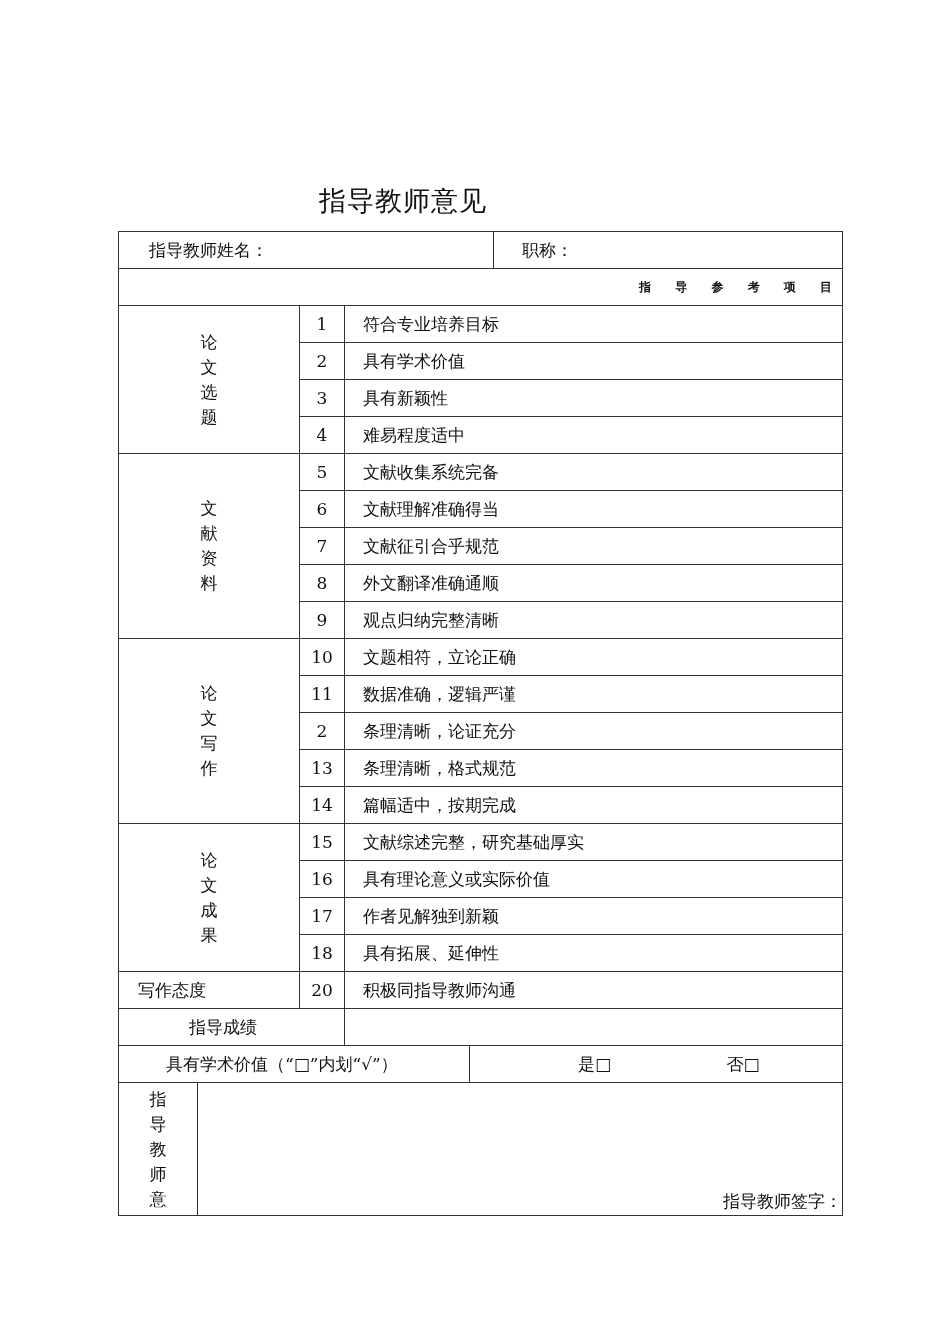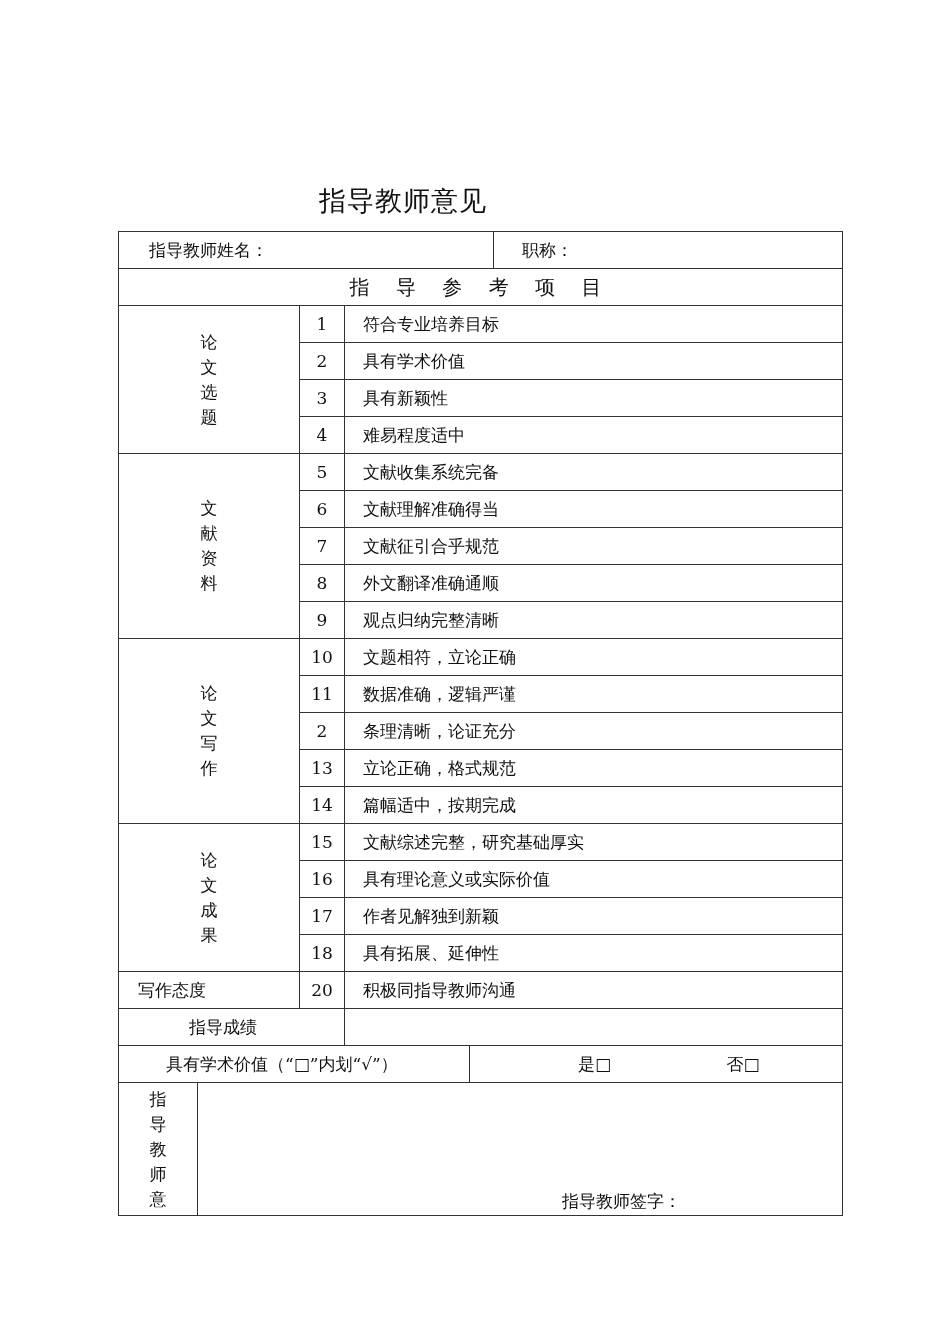--- a/index.html
+++ b/index.html
@@ -3,23 +3,23 @@
 <meta charset="utf-8">
 <style>
   html,body{margin:0;padding:0;background:#fff;}
   body{width:950px;height:1344px;position:relative;font-family:"DejaVu Serif","Liberation Serif",serif;color:#111;}
   .title{position:absolute;top:183px;left:0;width:806px;text-align:center;font-size:27px;letter-spacing:1px;}
   table{position:absolute;left:118px;top:231px;width:724px;border-collapse:collapse;table-layout:fixed;font-size:17px;}
   td{border:1.5px solid #333;padding:0;height:36px;vertical-align:middle;}
   .num{text-align:center;}
   .item{padding-left:18px;}
   .cat{text-align:center;line-height:25px;}
-  .hdr{text-align:center;font-weight:normal;letter-spacing:10px;font-size:20px;}
+  .hdr{text-align:right;font-weight:bold;letter-spacing:10px;font-size:12px;}
   .side{text-align:center;vertical-align:top;line-height:25px;padding-top:4px;}
-  .sig{vertical-align:bottom;padding-bottom:2px;}
+  .sig{vertical-align:bottom;padding-bottom:2px;text-align:right;}
 </style>
 </head>
 <body>
 
 <div class="title">指导教师意见</div>
 
 <table>
   <colgroup>
       <col style="width:79px">
       <col style="width:102px">
@@ -99,21 +99,21 @@
       <tr>
         <td class="num">11</td>
         <td colspan="3" class="item">数据准确，逻辑严谨</td>
       </tr>
       <tr>
         <td class="num">2</td>
         <td colspan="3" class="item">条理清晰，论证充分</td>
       </tr>
       <tr>
         <td class="num">13</td>
-        <td colspan="3" class="item">立论正确，格式规范</td>
+        <td colspan="3" class="item">条理清晰，格式规范</td>
       </tr>
       <tr>
         <td class="num">14</td>
         <td colspan="3" class="item">篇幅适中，按期完成</td>
       </tr>
       <tr>
         <td colspan="2" rowspan="4" class="cat">
           <div>论</div>
           <div>文</div>
           <div>成</div>

